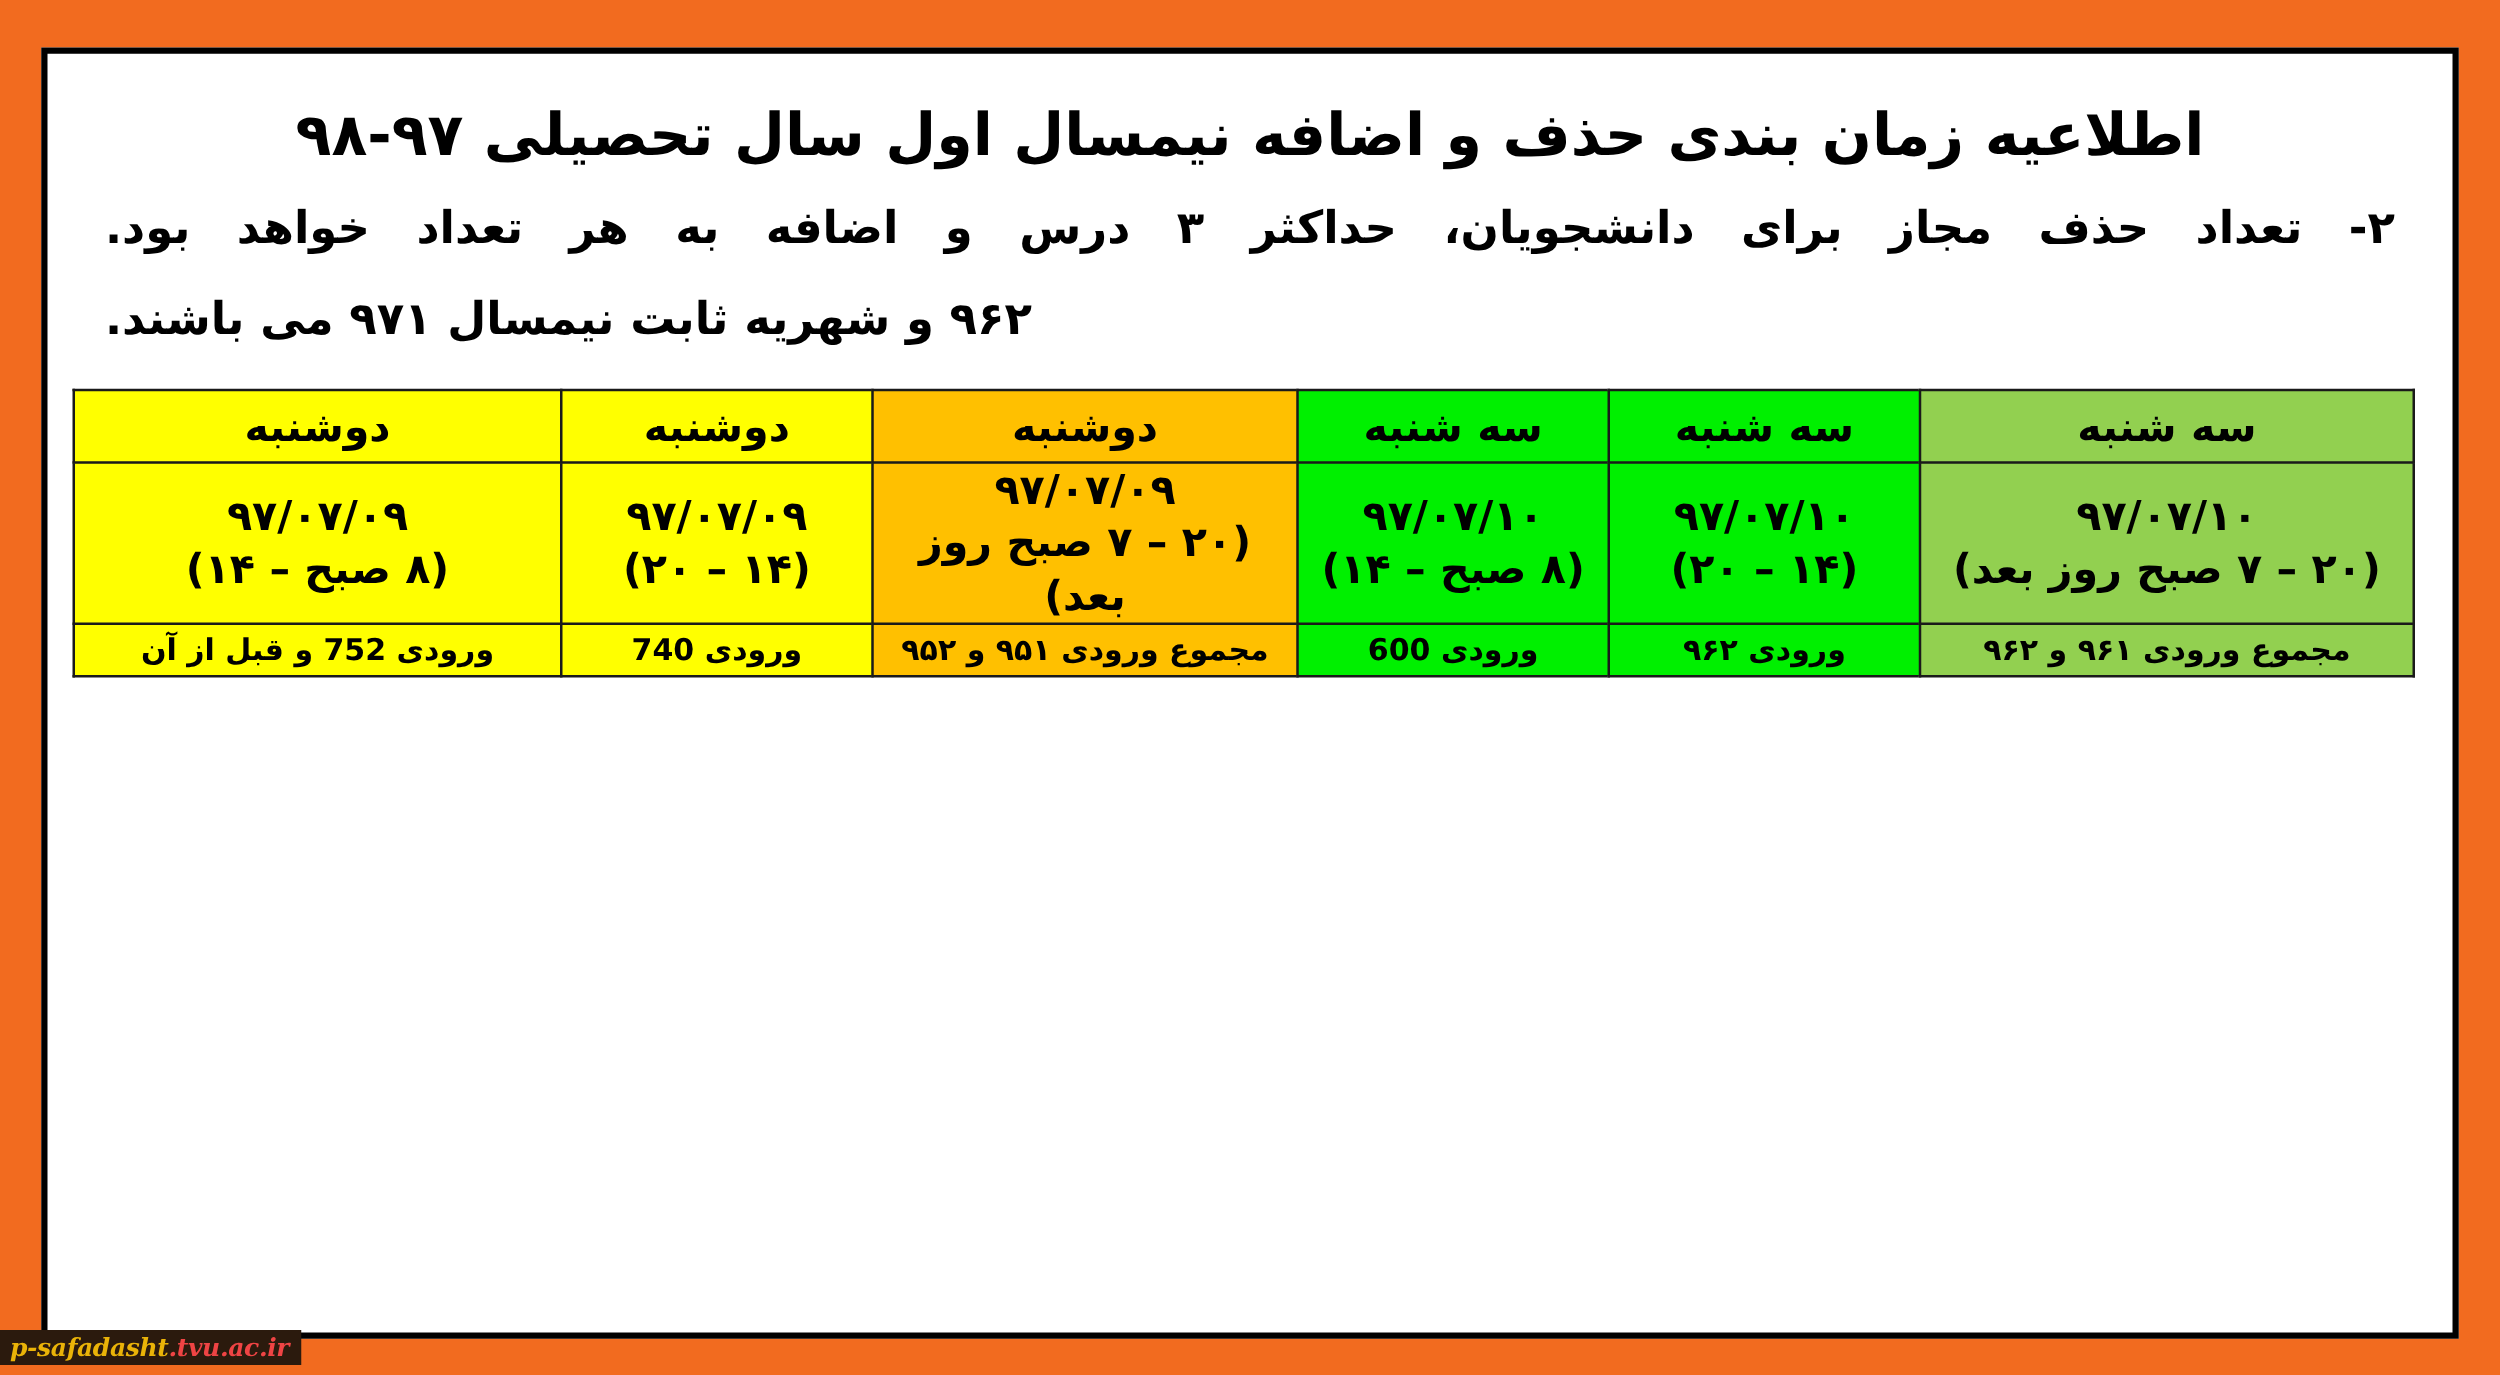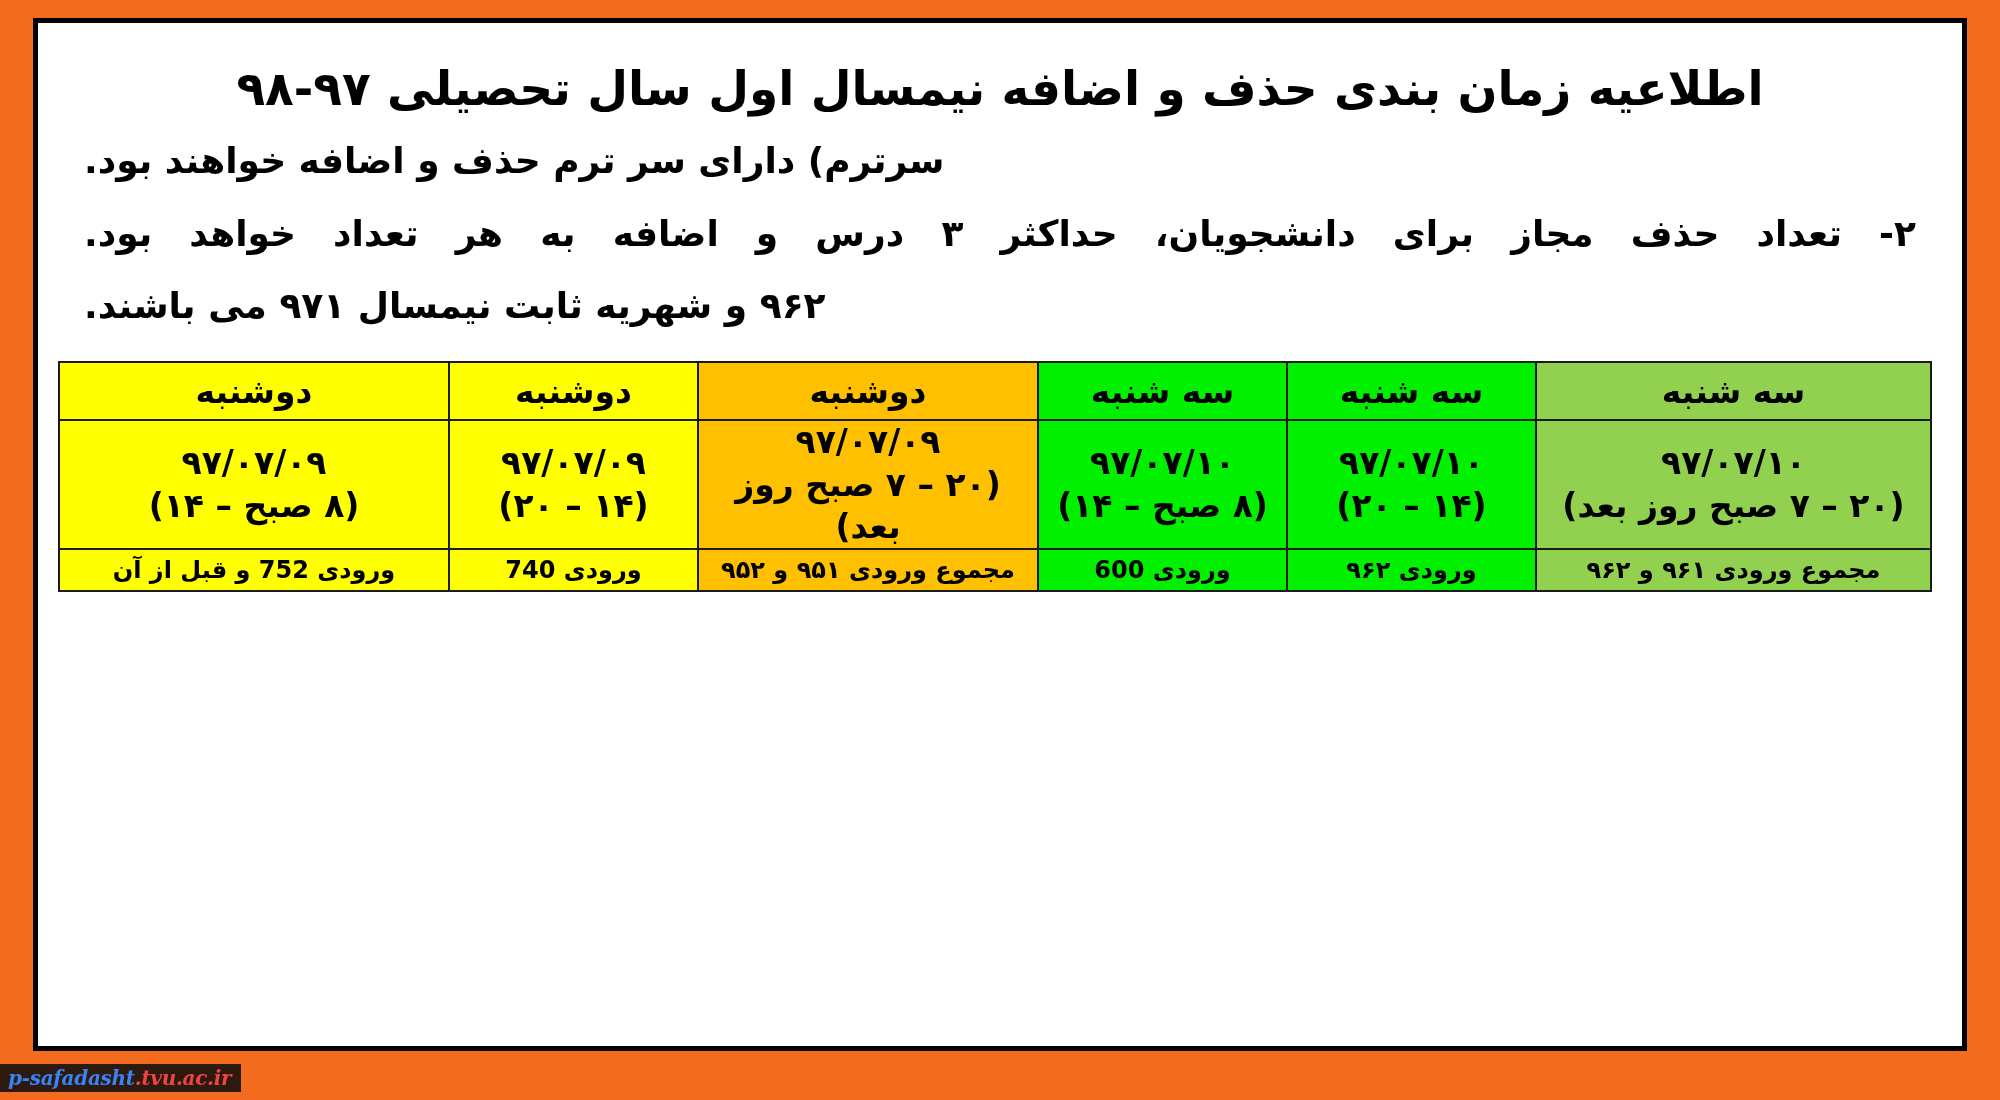--- a/index.html
+++ b/index.html
@@ -22,21 +22,21 @@
     left: 0; top: 0;
     width: 2000px;
     height: 1100px;
     background: #f26b1f;
     box-sizing: border-box;
   }
 
   #paper {
     position: absolute;
     left: 33px;
-    top: 18px;
+    top: 38px;
     width: 1934px;
     height: 1033px;
     background: #ffffff;
     border: 5px solid #000000;
     box-sizing: border-box;
     overflow: hidden;
   }
 
   #content {
     position: absolute;
@@ -134,34 +134,33 @@
     padding: 3px 10px 3px 8px;
     direction: ltr;
     font-family: "DejaVu Serif", "Liberation Serif", serif;
     font-style: italic;
     font-weight: bold;
     font-size: 20px;
     letter-spacing: -0.3px;
     line-height: 1.1;
     white-space: nowrap;
   }
-  #watermark .wm-a { color: #3b82f6; }
+  #watermark .wm-a { color: #eab308; }
   #watermark .wm-b { color: #ef4444; }
 </style>
 </head>
 <body>
 
 <div id="poster-frame">
   <div id="paper">
     <div id="content">
 
       <div id="title">اطلاعیه زمان بندی حذف و اضافه نیمسال اول سال تحصیلی ۹۷-۹۸</div>
 
       <div class="clause">
-        <span class="ln last">سرترم) دارای سر ترم حذف و اضافه خواهند بود.</span>
       </div>
 
       <div class="clause one-line">
         <span class="ln">۲- تعداد حذف مجاز برای دانشجویان، حداکثر ۳ درس و اضافه به هر تعداد خواهد بود.</span>
       </div>
 
       <div class="clause">
         <span class="ln last">۹۶۲ و شهریه ثابت نیمسال ۹۷۱ می باشند.</span>
       </div>
 

